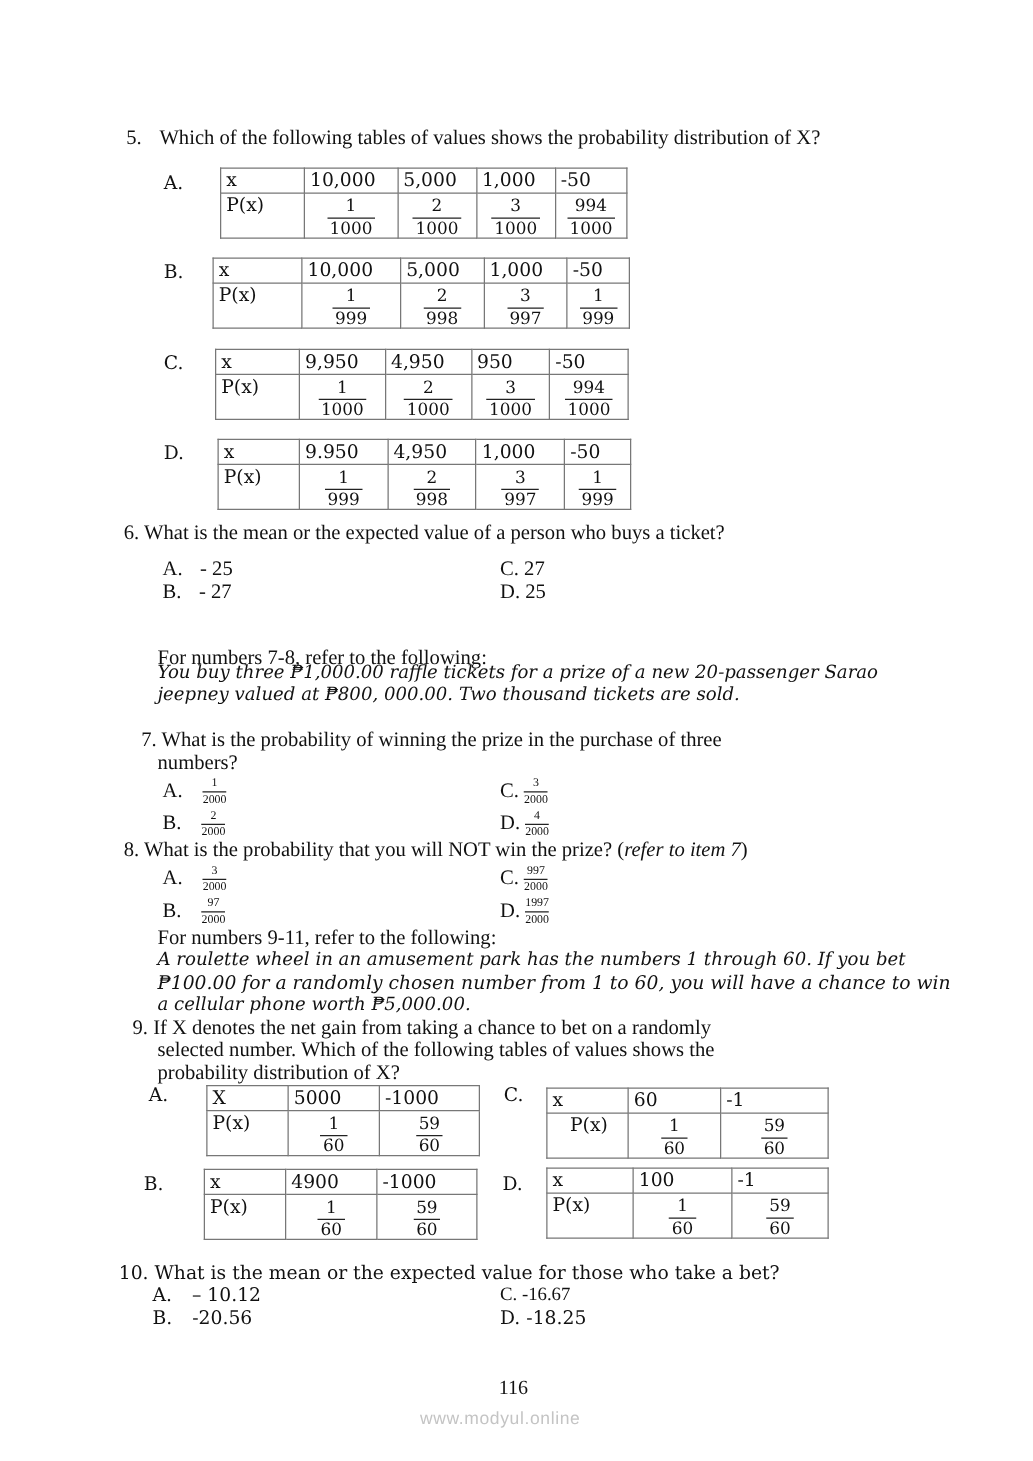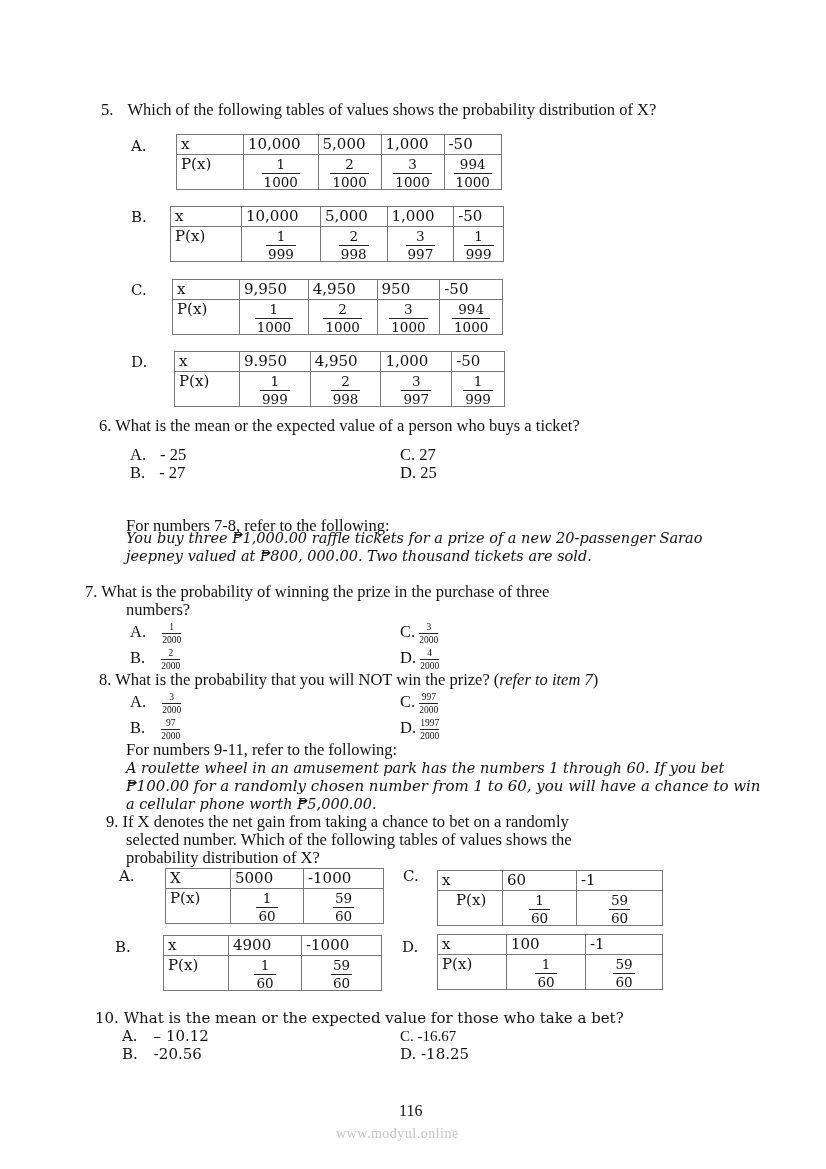--- a/index.html
+++ b/index.html
@@ -16,21 +16,21 @@
     table.pd tr.xrow td { height: 19px; line-height: 19px; }
     table.pd tr.prow td { height: 33px; }
     .frac { display: inline-flex; flex-direction: column; align-items: center; font-size: 13.5px; line-height: 14px; }
     .frac .num { padding: 0 2px; }
     .frac .bar { border-top: 1.2px solid #222; width: 100%; margin: 2px 0 1px 0; }
     .frac .den { padding: 0 2px; }
     .fcell { text-align: center; }
     .sfrac { display: inline-flex; flex-direction: column; align-items: center; font-size: 9.5px; line-height: 10px; vertical-align: middle; }
     .sfrac .bar { border-top: 1px solid #222; width: 100%; margin: 1px 0; }
     .footer-page { font-family: "Liberation Serif", serif; font-size: 16px; }
-    .watermark { font-family: Liberation Serif, serif; font-size: 14px; color: #c4c4c4; letter-spacing: 0.5px; }
+    .watermark { font-family: Liberation Sans, sans-serif; font-size: 14px; color: #c4c4c4; letter-spacing: 0.5px; }
   </style>
 </head>
 <body>
 
 <div class="page">
 
   <div class="abs q-serif" style="left:101px; top:100px;">
     <span>5.</span>
     <span style="margin-left:10px;">Which of the following tables of values shows the probability distribution of X?</span>
   </div>
@@ -193,21 +193,21 @@
     <span>C.</span> <span>27</span>
   </div>
   <div class="abs q-serif" style="left:400px; top:463px;">
     <span>D.</span> <span>25</span>
   </div>
 
   <div class="abs q-serif" style="left:126px; top:516px;">For numbers 7-8, refer to the following:</div>
   <div class="abs q it" style="left:126px; top:529px; font-size:14.5px;">You buy three ₱1,000.00 raffle tickets for a prize of a new 20-passenger Sarao</div>
   <div class="abs q it" style="left:126px; top:547px; font-size:14.5px;">jeepney valued at ₱800, 000.00. Two thousand tickets are sold.</div>
 
-  <div class="abs q-serif" style="left:85px; top:582px;">
+  <div class="abs q-serif" style="left:113px; top:582px;">
     <span>7.</span>
     <span>What is the probability of winning the prize in the purchase of three</span>
   </div>
   <div class="abs q-serif" style="left:126px; top:600px;">numbers?</div>
 
   <div class="abs q-serif" style="left:130px; top:622px;">
     <span>A.</span>
     <span class="sfrac" style="margin-left:12px;">
         <span>1</span>
         <span class="bar"></span>

